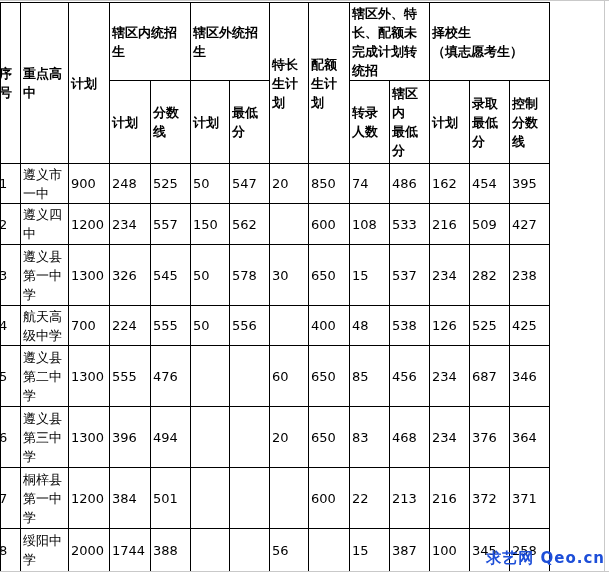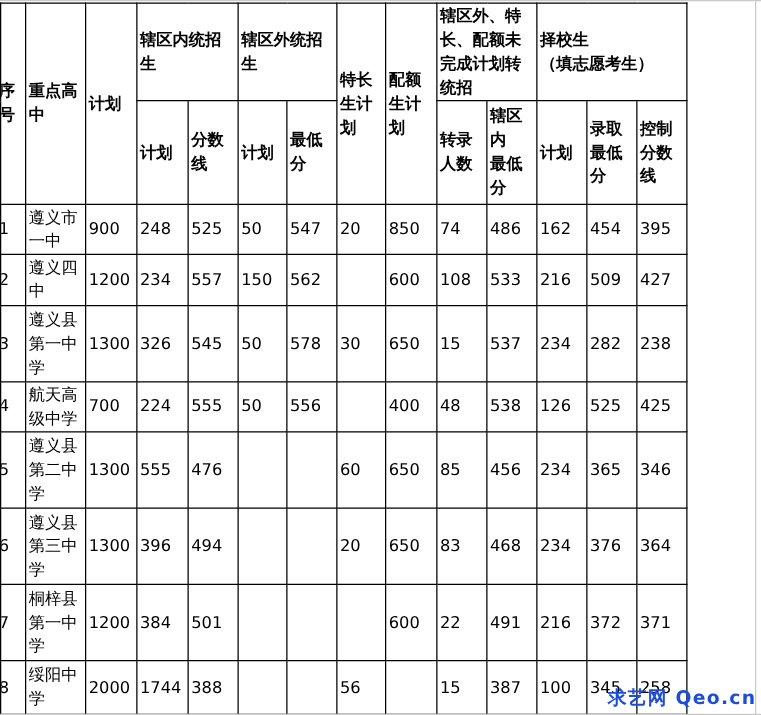--- a/index.html
+++ b/index.html
@@ -172,21 +172,21 @@
       <td>1300</td>
       <td>555</td>
       <td>476</td>
       <td></td>
       <td></td>
       <td>60</td>
       <td>650</td>
       <td>85</td>
       <td>456</td>
       <td>234</td>
-      <td>365</td>
+      <td>687</td>
       <td>346</td>
     </tr>
     <tr class="r61">
       <td class="c-no"><span class="clip">6</span></td>
       <td>遵义县
 第三中
 学</td>
       <td>1300</td>
       <td>396</td>
       <td>494</td>
@@ -206,21 +206,21 @@
 第一中
 学</td>
       <td>1200</td>
       <td>384</td>
       <td>501</td>
       <td></td>
       <td></td>
       <td></td>
       <td>600</td>
       <td>22</td>
-      <td>491</td>
+      <td>213</td>
       <td>216</td>
       <td>372</td>
       <td>371</td>
     </tr>
     <tr class="r43">
       <td class="c-no"><span class="clip">8</span></td>
       <td>绥阳中
 学</td>
       <td>2000</td>
       <td>1744</td>

